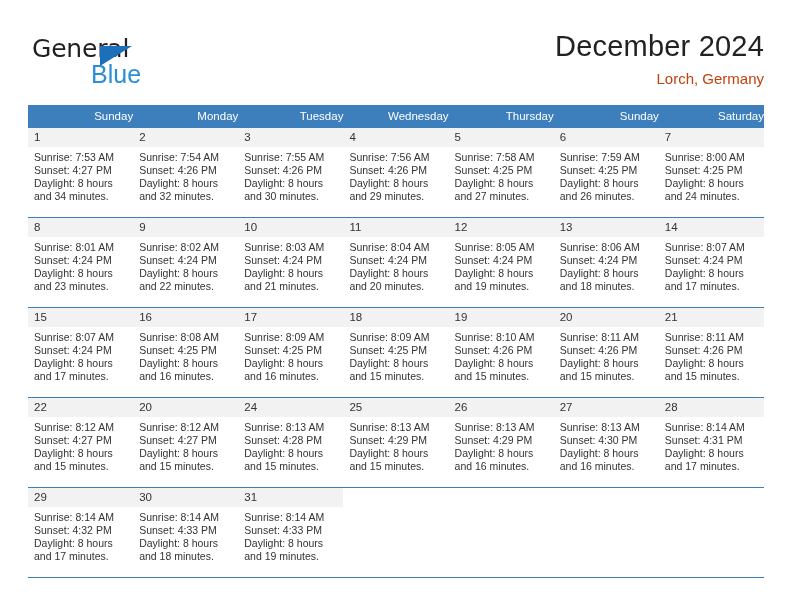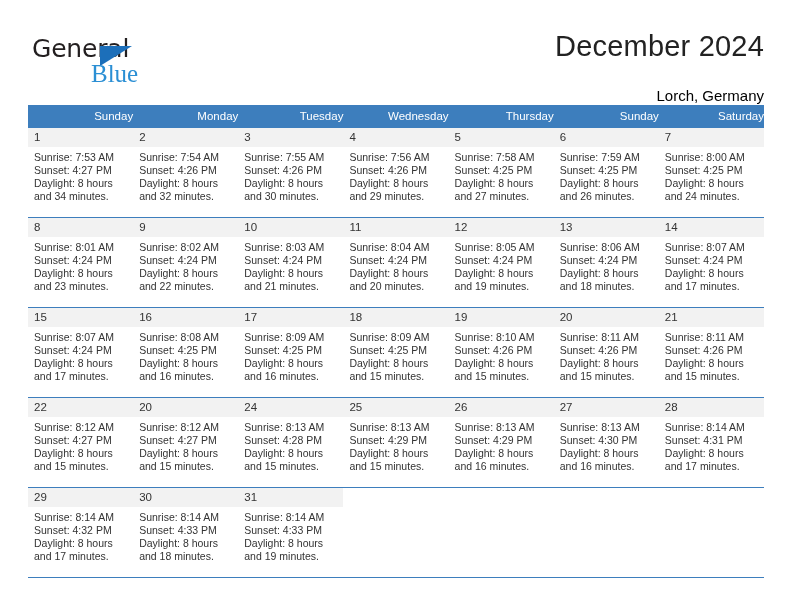--- a/index.html
+++ b/index.html
@@ -55,41 +55,41 @@
     height: 0;
     border-left: 32px solid #1c6fba;
     border-bottom: 20px solid transparent;
   }
   .logo-blue {
     position: absolute;
     left: 59px;
     top: 25px;
     font-size: 25px;
     color: #2b8fd4;
-    font-family: Liberation Serif, serif;
+    font-family: Liberation Sans, sans-serif;
     font-weight: 400;
     line-height: 26px;
   }
   .title-block {
     position: absolute;
     right: 0;
     top: 0;
     text-align: right;
   }
   .month-title {
     font-size: 29px;
     color: #222222;
     line-height: 36px;
     font-weight: 400;
     letter-spacing: 0.2px;
   }
   .location {
-    margin-top: 23px;
+    margin-top: 6px;
     font-size: 15px;
-    color: #000000;
+    color: #c2410c;
     line-height: 18px;
     text-align: right;
   }
 
   
   .calendar {
     position: absolute;
     left: 28px;
     top: 105px;
     width: 736px;

